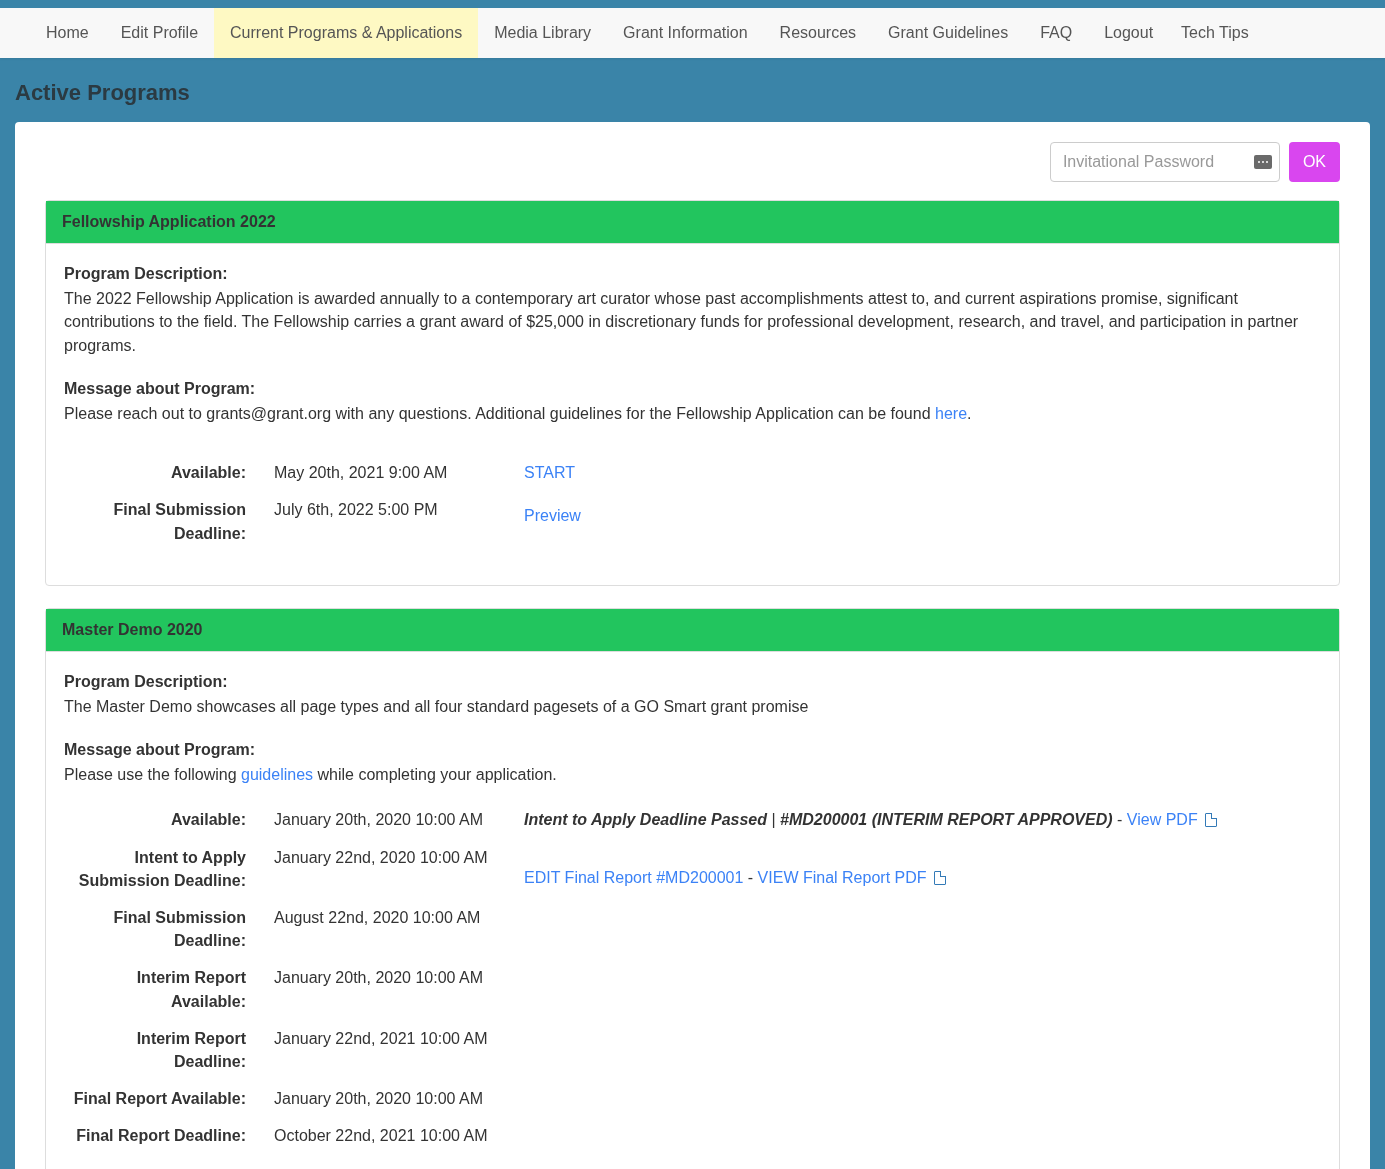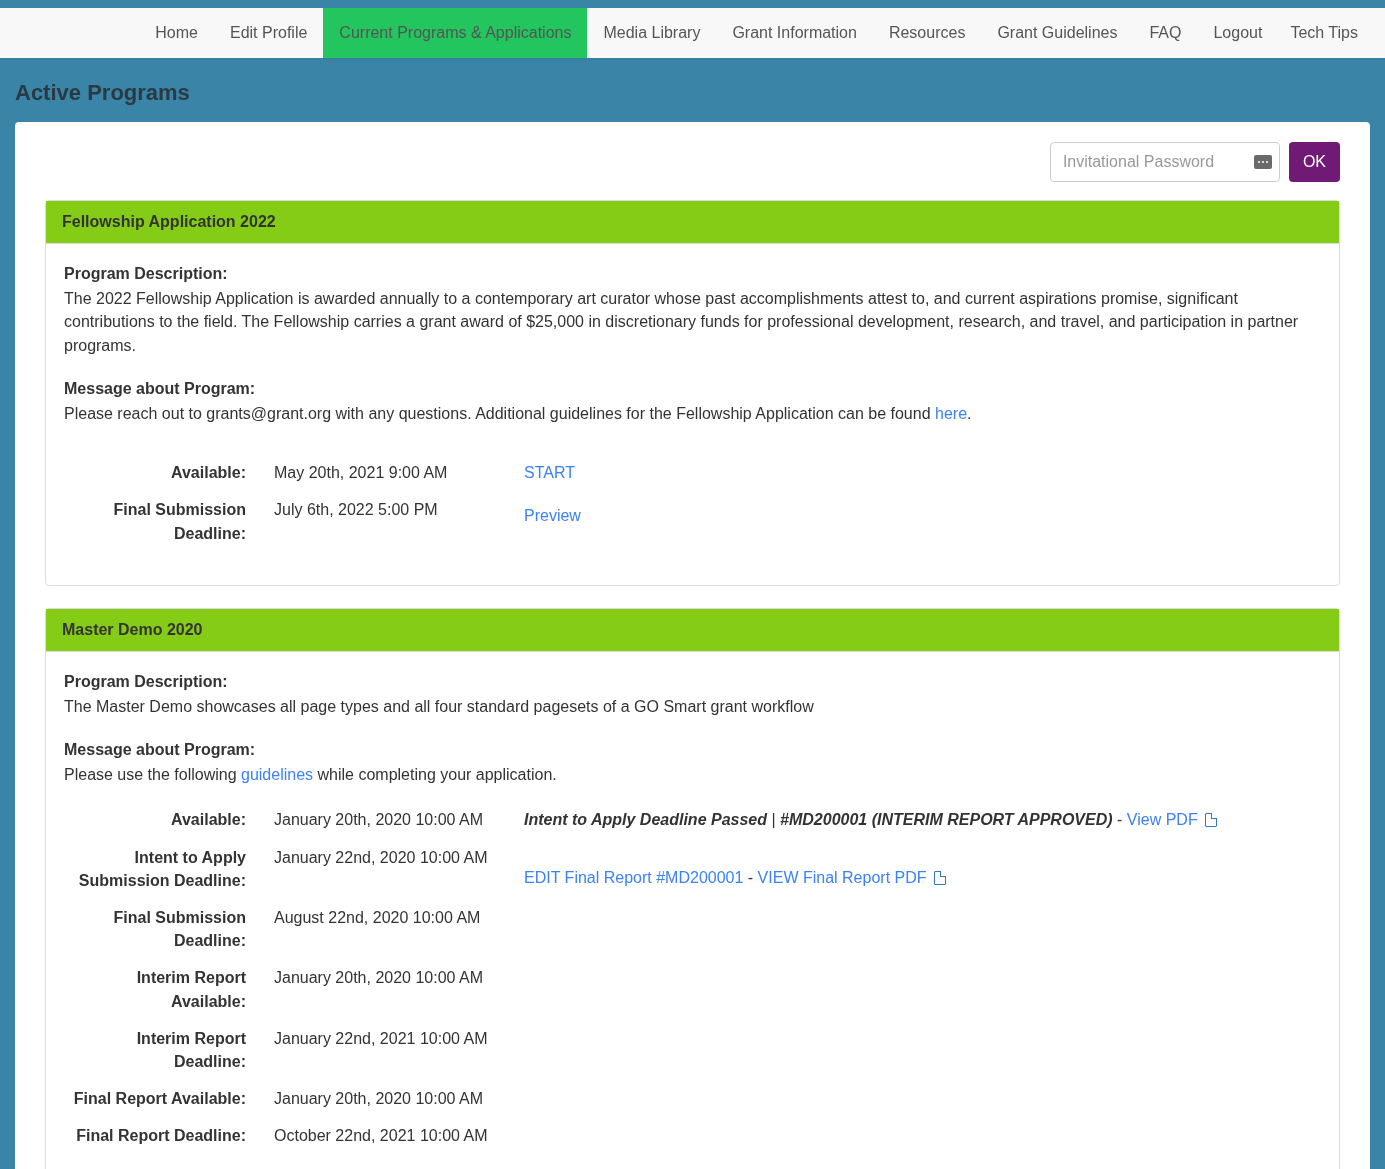--- a/index.html
+++ b/index.html
@@ -7,35 +7,35 @@
     font-family: -apple-system, BlinkMacSystemFont, "Segoe UI", Helvetica, Arial, sans-serif;
     background: #3a84a8;
     color: #333;
     font-size: 16px;
   }
   .topbar {
     background: #f8f8f8;
     border-top: 8px solid #3a84a8;
     display: flex;
     align-items: stretch;
-    justify-content: flex-end;
+    justify-content: flex-start;
     padding: 0 15px 0 30px;
     height: 58px;
     box-shadow: 0 1px 2px rgba(0,0,0,0.08);
   }
   .nav-left { display: flex; align-items: stretch; }
   .nav-item {
     display: flex;
     align-items: center;
     padding: 0 16px;
     color: #555;
     cursor: pointer;
     font-size: 16px;
   }
-  .nav-item.active { background: #22c55e; }
+  .nav-item.active { background: #fef9c3; }
   .nav-right { display: flex; align-items: center; padding: 0 12px; color: #555; cursor: pointer; }
   .page-title {
     color: #2b3a42;
     font-size: 22px;
     font-weight: 600;
     padding: 22px 0 8px 15px;
   }
   .page-card {
     background: #fff;
     margin: 8px 15px 15px 15px;
@@ -68,36 +68,36 @@
     right: 8px;
     top: 50%;
     transform: translateY(-50%);
     width: 18px; height: 14px;
     background: #6a6a6a;
     border-radius: 2px;
     display: flex; align-items: center; justify-content: center;
   }
   .key-icon span { display:block; width:2px; height:2px; background:#fff; border-radius:50%; box-shadow: 4px 0 #fff, -4px 0 #fff; }
   .ok-btn {
-    background: #701a75;
+    background: #d946ef;
     color: #fff;
     border: none;
     border-radius: 4px;
     height: 40px;
     padding: 0 14px;
     font-size: 16px;
     cursor: pointer;
   }
   .panel {
     border: 1px solid #ddd;
     border-radius: 4px;
     margin-bottom: 22px;
   }
   .panel-header {
-    background: #84cc16;
+    background: #22c55e;
     border-bottom: 1px solid #ddd;
     padding: 12px 16px;
     font-weight: 700;
     color: #333;
   }
   .panel-body {
     padding: 18px 18px 26px 18px;
     color: #333;
     line-height: 1.45;
   }
@@ -192,21 +192,21 @@
           <div class="action-line" style="margin-top:20px;"><a class="link">Preview</a></div>
         </div>
       </div>
     </div>
   </div>
 
   <div class="panel">
     <div class="panel-header">Master Demo 2020</div>
     <div class="panel-body">
       <div class="desc-label">Program Description:</div>
-      <div class="desc-text">The Master Demo showcases all page types and all four standard pagesets of a GO Smart grant workflow</div>
+      <div class="desc-text">The Master Demo showcases all page types and all four standard pagesets of a GO Smart grant promise</div>
       <div class="msg-label">Message about Program:</div>
       <div class="msg-text">
         <span>Please use the following </span><a class="link">guidelines</a><span> while completing your application.</span>
       </div>
 
       <div class="cols" style="margin-top:18px;">
         <div class="dates-col">
           <div class="date-row">
               <div class="date-label">Available:</div>
               <div class="date-value">January 20th, 2020 10:00 AM</div>

